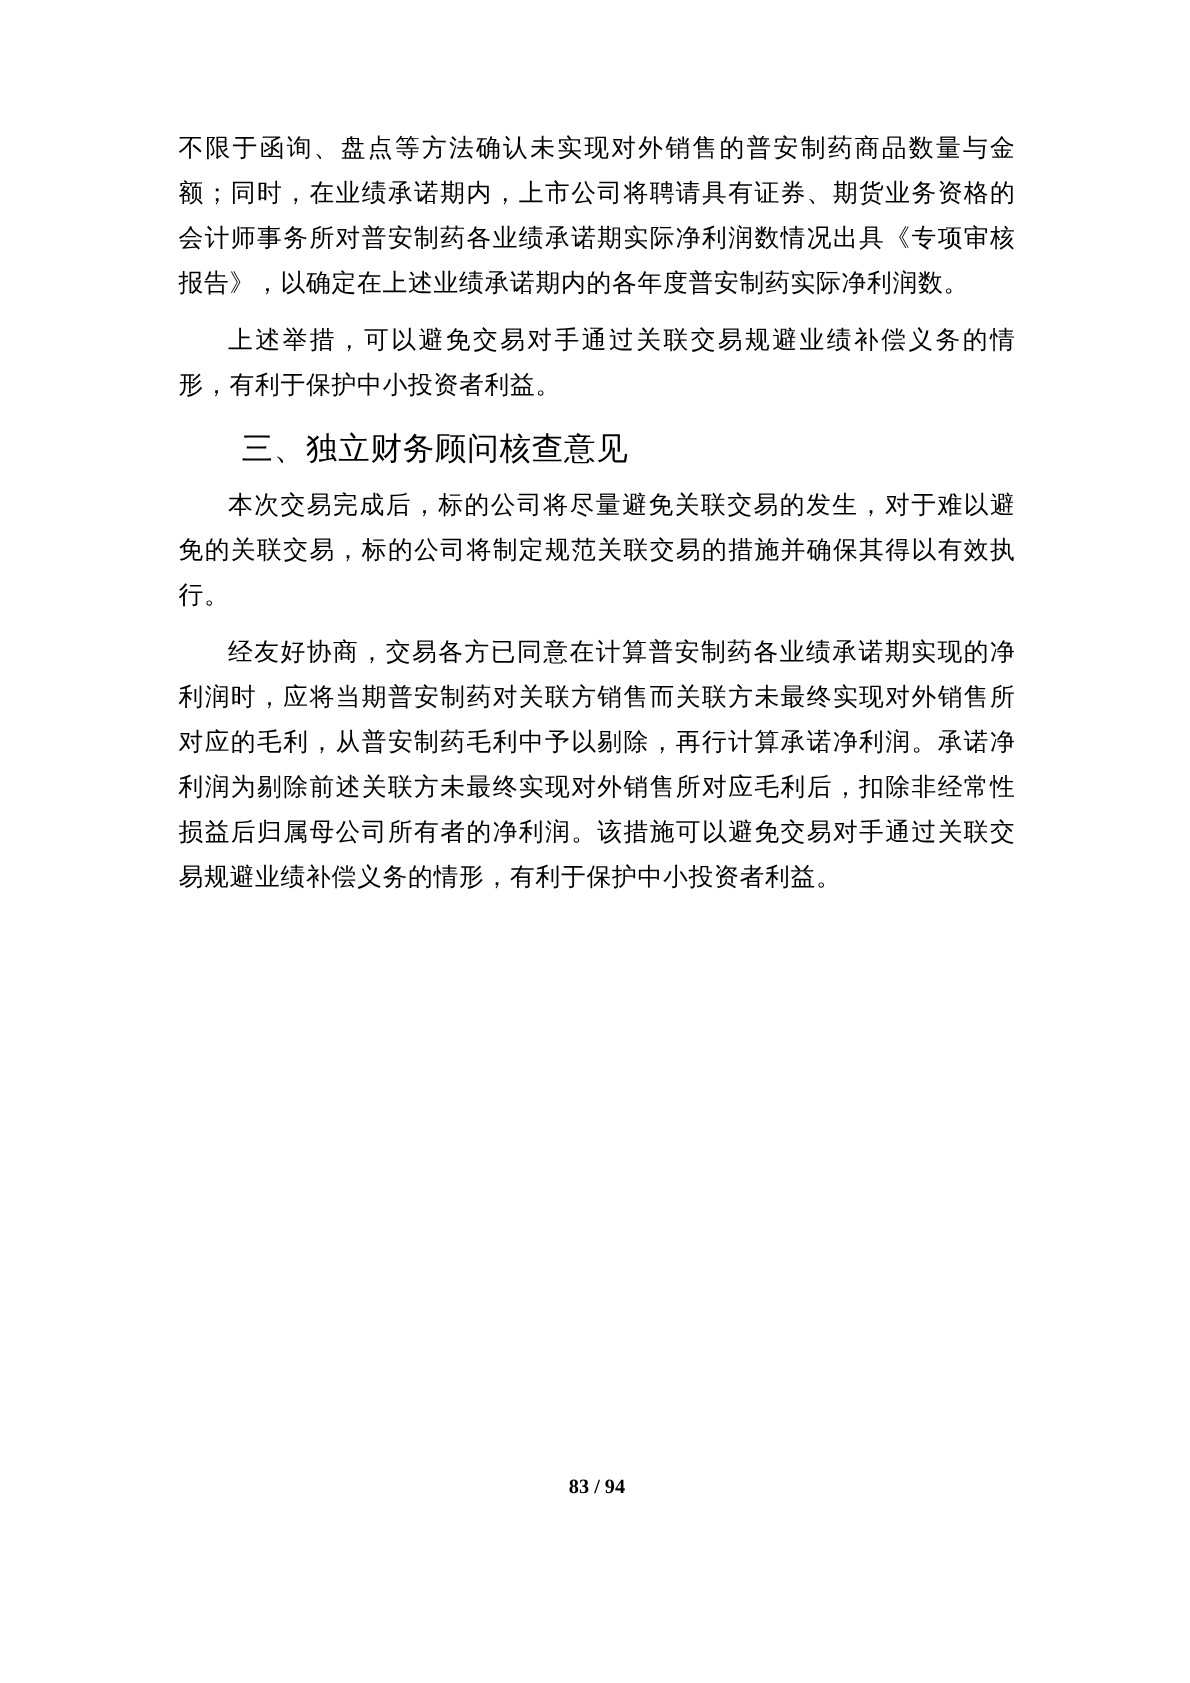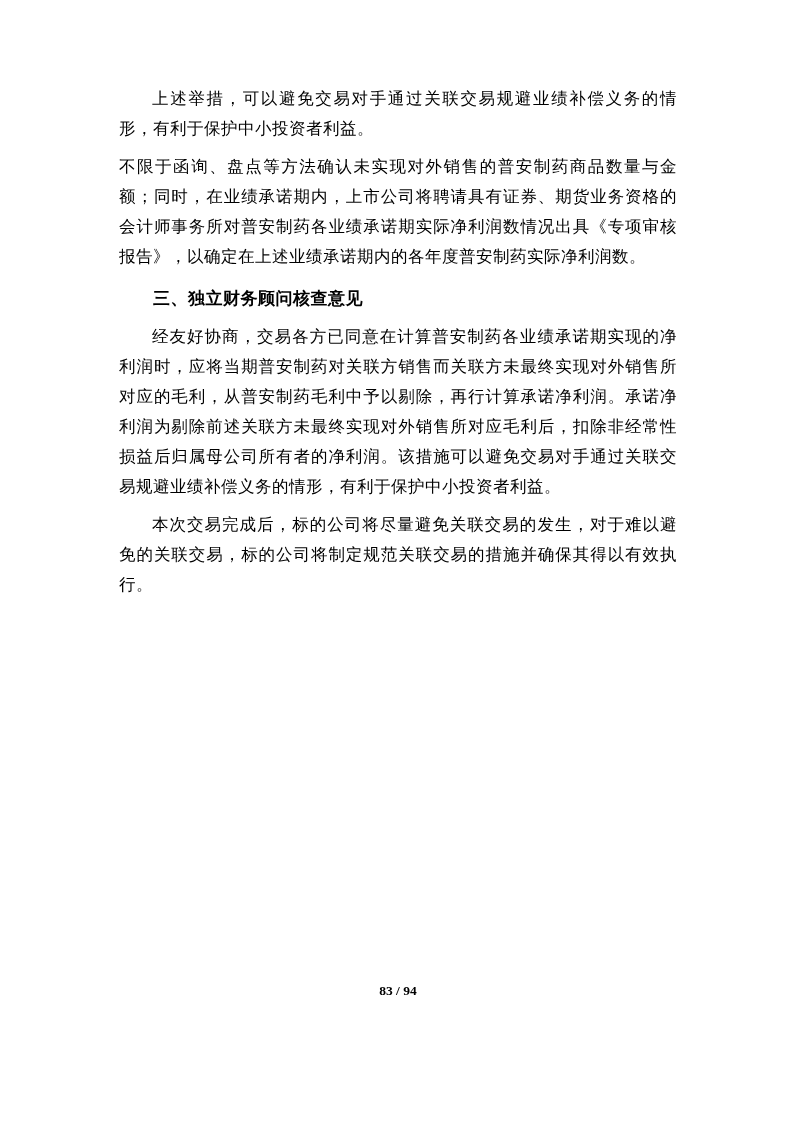--- a/index.html
+++ b/index.html
@@ -27,23 +27,23 @@
     line-height: 30px;
     text-align: justify;
     margin: 0 0 8px 0;
     text-indent: 2em;
     letter-spacing: 0.5px;
   }
   .body-para.no-indent {
     text-indent: 0;
   }
   .section-heading {
-    font-size: 17px;
+    font-size: 21px;
     line-height: 30px;
-    font-weight: bold;
+    font-weight: normal;
     margin: 12px 0 8px 0;
     text-indent: 2em;
     letter-spacing: 0.5px;
   }
   .page-number {
     position: absolute;
     top: 982px;
     left: 119px;
     width: 558px;
     text-align: center;
@@ -51,20 +51,20 @@
     line-height: 18px;
     font-weight: bold;
     font-family: "Liberation Serif", "DejaVu Serif", serif;
   }
 </style>
 </head>
 <body>
 
 <div class="page">
   <div class="content">
+    <p class="body-para no-indent">不限于函询、盘点等方法确认未实现对外销售的普安制药商品数量与金额；同时，在业绩承诺期内，上市公司将聘请具有证券、期货业务资格的会计师事务所对普安制药各业绩承诺期实际净利润数情况出具《专项审核报告》，以确定在上述业绩承诺期内的各年度普安制药实际净利润数。</p>
     <p class="body-para">上述举措，可以避免交易对手通过关联交易规避业绩补偿义务的情形，有利于保护中小投资者利益。</p>
-    <p class="body-para no-indent">不限于函询、盘点等方法确认未实现对外销售的普安制药商品数量与金额；同时，在业绩承诺期内，上市公司将聘请具有证券、期货业务资格的会计师事务所对普安制药各业绩承诺期实际净利润数情况出具《专项审核报告》，以确定在上述业绩承诺期内的各年度普安制药实际净利润数。</p>
     <h2 class="section-heading">三、独立财务顾问核查意见</h2>
+    <p class="body-para">本次交易完成后，标的公司将尽量避免关联交易的发生，对于难以避免的关联交易，标的公司将制定规范关联交易的措施并确保其得以有效执行。</p>
     <p class="body-para">经友好协商，交易各方已同意在计算普安制药各业绩承诺期实现的净利润时，应将当期普安制药对关联方销售而关联方未最终实现对外销售所对应的毛利，从普安制药毛利中予以剔除，再行计算承诺净利润。承诺净利润为剔除前述关联方未最终实现对外销售所对应毛利后，扣除非经常性损益后归属母公司所有者的净利润。该措施可以避免交易对手通过关联交易规避业绩补偿义务的情形，有利于保护中小投资者利益。</p>
-    <p class="body-para">本次交易完成后，标的公司将尽量避免关联交易的发生，对于难以避免的关联交易，标的公司将制定规范关联交易的措施并确保其得以有效执行。</p>
   </div>
   <div class="page-number">83 / 94</div>
 </div>
 
 </body></html>

